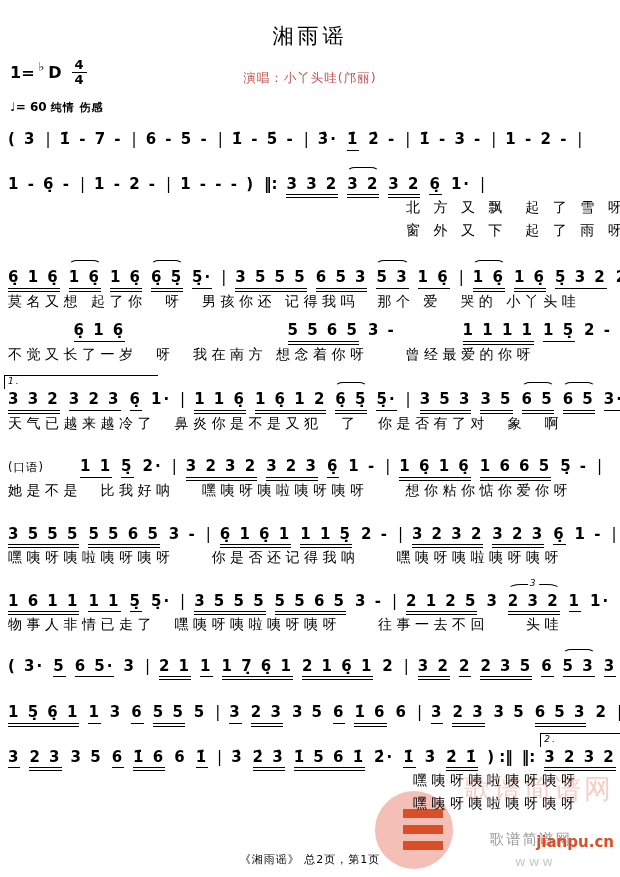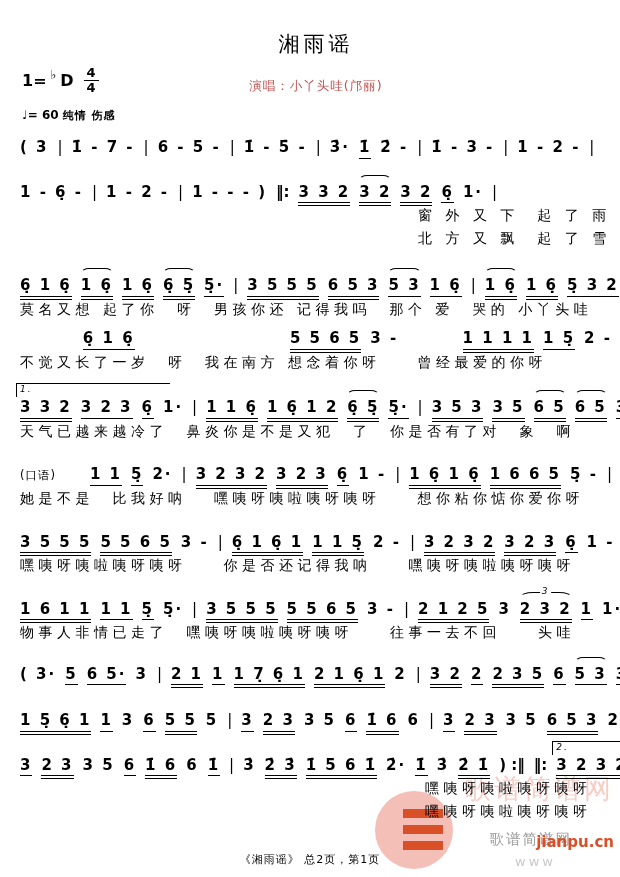--- a/index.html
+++ b/index.html
@@ -1,18 +1,18 @@
 <!DOCTYPE html>
 <html><head>
 <meta charset="utf-8">
 <style>
   html,body{margin:0;padding:0;background:#888;}
   .page{position:relative;width:620px;height:877px;background:#ffffff;margin:0 auto;
         font-family:"DejaVu Sans",sans-serif;color:#000;overflow:hidden;}
-  .content{position:relative;z-index:1;padding:8px 8px;margin-left:12px;}
+  .content{position:relative;z-index:1;padding:0 8px;}
 
   
   .header{position:relative;height:122px;}
   .title{position:absolute;top:22px;left:0;right:0;text-align:center;
          font-size:21px;letter-spacing:4px;font-weight:500;}
   .subtitle{position:absolute;top:70px;left:0;right:0;text-align:center;
             font-size:12.5px;color:#c05050;letter-spacing:1px;}
   .keyblock{position:absolute;left:2px;top:58px;font-weight:bold;font-size:16px;
             display:flex;align-items:center;gap:4px;}
   .keyflat{font-size:12px;vertical-align:super;position:relative;top:-5px;}
@@ -93,22 +93,22 @@
         <span class="mood">纯情 伤感</span>
       </div>
     </div>
 
     <div>
         <div class="system" style="margin-bottom: 16px;">
           <div class="notes-row"><span class="tok">( 3</span><span class="tok bar">|</span><span class="tok">1̇ - 7 -</span><span class="tok bar">|</span><span class="tok">6 - 5 -</span><span class="tok bar">|</span><span class="tok">1̇ - 5̇ -</span><span class="tok bar">|</span><span class="tok">3̇·</span><span class="tok u1">1̇</span><span class="tok">2̇ -</span><span class="tok bar">|</span><span class="tok">1̇ - 3 -</span><span class="tok bar">|</span><span class="tok">1 - 2 -</span><span class="tok bar">|</span></div>
         </div>
         <div class="system" style="margin-bottom: 20px;">
           <div class="notes-row"><span class="tok">1 - 6̣ -</span><span class="tok bar">|</span><span class="tok">1 - 2 -</span><span class="tok bar">|</span><span class="tok">1 - - - )</span><span class="tok rep">‖:</span><span class="tok u2">3 3 2</span><span class="tok u2 tie">3 2</span><span class="tok u2">3 2</span><span class="tok u1">6̣</span><span class="tok">1·</span><span class="tok bar">|</span></div>
+          <div class="lyrics" style="margin-left: 398px;">北 方 又 飘　起 了 雪 呀</div>
           <div class="lyrics" style="margin-left: 398px;">窗 外 又 下　起 了 雨 呀</div>
-          <div class="lyrics" style="margin-left: 398px;">北 方 又 飘　起 了 雪 呀</div>
         </div>
         <div class="system" style="margin-bottom: 2px;">
           <div class="notes-row"><span class="tok u2">6̣ 1 6̣</span><span class="tok u2 tie">1 6̣</span><span class="tok u2">1 6̣</span><span class="tok u2 tie">6̣ 5̣</span><span class="tok u1">5̣·</span><span class="tok bar">|</span><span class="tok u2">3 5 5 5</span><span class="tok u2">6 5 3</span><span class="tok u1 tie">5 3</span><span class="tok u1">1 6̣</span><span class="tok bar">|</span><span class="tok u2 tie">1 6̣</span><span class="tok u2">1 6̣</span><span class="tok u1">5̣ 3 2</span><span class="tok">2·</span></div>
           <div class="lyrics">莫名又想 起了你　呀　男孩你还 记得我吗　那个 爱　哭的 小丫头哇</div>
         </div>
         <div class="system" style="margin-bottom: 18px;">
           <div class="notes-row"><span class="spacer" style="width: 58px;"></span><span class="tok u1">6̣ 1 6̣</span><span class="spacer" style="width: 148px;"></span><span class="tok u2">5 5 6 5</span><span class="tok">3 -</span><span class="spacer" style="width: 50px;"></span><span class="tok u2">1 1 1 1</span><span class="tok u1">1 5̣</span><span class="tok">2 -</span></div>
           <div class="lyrics">不觉又长了一岁　呀　我在南方 想念着你呀　　曾经最爱的你呀</div>
         </div>
         <div class="system" style="margin-bottom: 16px;">

